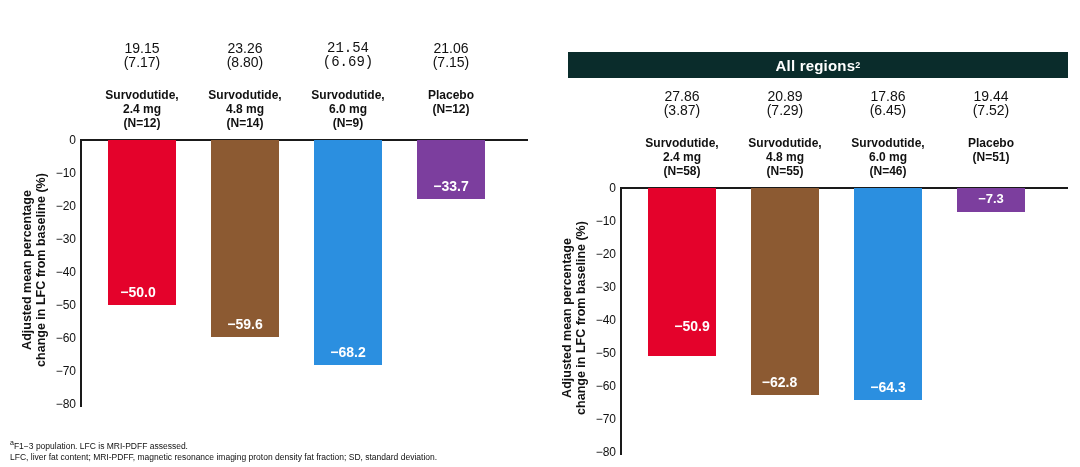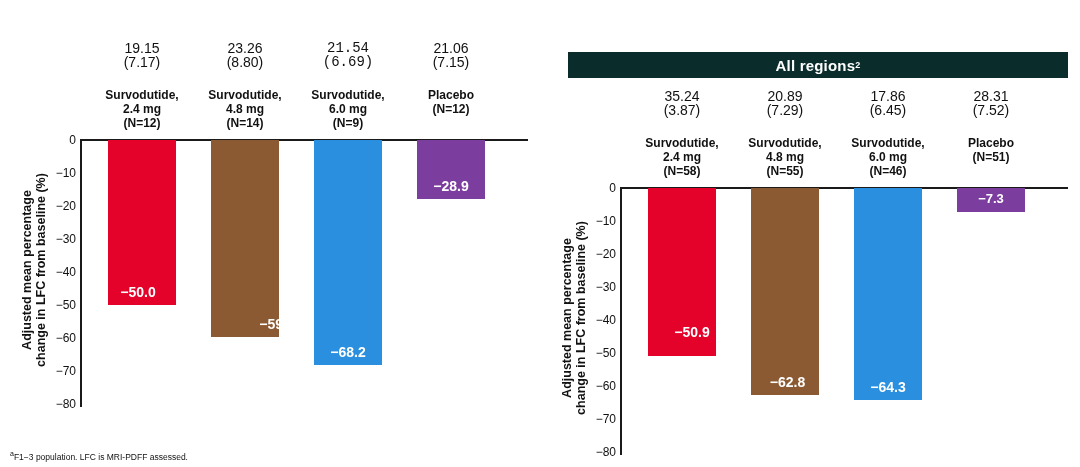--- a/index.html
+++ b/index.html
@@ -116,52 +116,52 @@
     <div class="tick-label" style="left:42px;top:364px;">−70</div>
     <div class="tick-label" style="left:42px;top:397px;">−80</div>
 
     <div class="axis-line" style="left:80px;top:139px;width:448px;height:2px;"></div>
     <div class="axis-line" style="left:80px;top:139px;width:2px;height:268px;"></div>
 
     <div class="bar" style="left:108px;top:140px;width:68px;height:165px;background:#E4022B;"></div>
     <div class="bar-value" style="left:108px;top:284px;width:60px;">−50.0</div>
 
     <div class="bar" style="left:211px;top:140px;width:68px;height:197px;background:#8C5A32;"></div>
-    <div class="bar-value" style="left:211px;top:316px;width:68px;padding-left:32px;">−59.6</div>
+    <div class="bar-value" style="left:211px;top:316px;width:68px;">−59.6</div>
 
     <div class="bar" style="left:314px;top:140px;width:68px;height:225px;background:#2B8FE0;"></div>
     <div class="bar-value" style="left:314px;top:344px;width:68px;">−68.2</div>
 
     <div class="bar" style="left:417px;top:140px;width:68px;height:59px;background:#7C3E9E;"></div>
-    <div class="bar-value" style="left:417px;top:178px;width:68px;">−28.9</div>
+    <div class="bar-value" style="left:417px;top:178px;width:68px;">−33.7</div>
   </div>
 </div>
 
 <div class="panel panel-right">
 
   <div class="panel-header">
     <span>All regions</span>
       <sup>2</sup>
   </div>
 
   <div class="baseline-row">
     <div class="bl-cell" style="left:100px;width:84px;">
-        <div>35.24</div>
+        <div>27.86</div>
         <div>(3.87)</div>
       </div>
     <div class="bl-cell" style="left:203px;width:84px;">
         <div>20.89</div>
         <div>(7.29)</div>
       </div>
     <div class="bl-cell" style="left:306px;width:84px;">
         <div>17.86</div>
         <div>(6.45)</div>
       </div>
     <div class="bl-cell" style="left:409px;width:84px;">
-        <div>28.31</div>
+        <div>19.44</div>
         <div>(7.52)</div>
       </div>
   </div>
 
   <div class="group-row">
     <div class="grp-cell" style="left:94px;width:96px;">
         <div>Survodutide,</div>
         <div>2.4 mg</div>
         <div>(N=58)</div>
       </div>
@@ -194,28 +194,29 @@
     <div class="tick-label" style="left:42px;top:265px;">−40</div>
     <div class="tick-label" style="left:42px;top:298px;">−50</div>
     <div class="tick-label" style="left:42px;top:331px;">−60</div>
     <div class="tick-label" style="left:42px;top:364px;">−70</div>
     <div class="tick-label" style="left:42px;top:397px;">−80</div>
 
     <div class="axis-line" style="left:80px;top:139px;width:448px;height:2px;"></div>
     <div class="axis-line" style="left:80px;top:139px;width:2px;height:268px;"></div>
 
     <div class="bar" style="left:108px;top:140px;width:68px;height:168px;background:#E4022B;"></div>
-    <div class="bar-value" style="left:108px;top:276px;width:88px;">−50.9</div>
+    <div class="bar-value" style="left:108px;top:270px;width:88px;">−50.9</div>
 
     <div class="bar" style="left:211px;top:140px;width:68px;height:207px;background:#8C5A32;"></div>
-    <div class="bar-value" style="left:205px;top:326px;width:85px;">−62.8</div>
+    <div class="bar-value" style="left:197px;top:326px;width:85px;">−62.8</div>
 
     <div class="bar" style="left:314px;top:140px;width:68px;height:212px;background:#2B8FE0;"></div>
     <div class="bar-value" style="left:314px;top:331px;width:68px;">−64.3</div>
 
     <div class="bar" style="left:417px;top:140px;width:68px;height:24px;background:#7C3E9E;"></div>
     <div class="bar-value" style="left:417px;top:143px;width:68px;font-size:13px;">−7.3</div>
   </div>
 </div>
 
 <div class="footnotes">
   <div><sup>a</sup><span>F1−3 population. LFC is MRI-PDFF assessed.</span></div>
+  <div>LFC, liver fat content; MRI-PDFF, magnetic resonance imaging proton density fat fraction; SD, standard deviation.</div>
 </div>
 
 </body></html>

